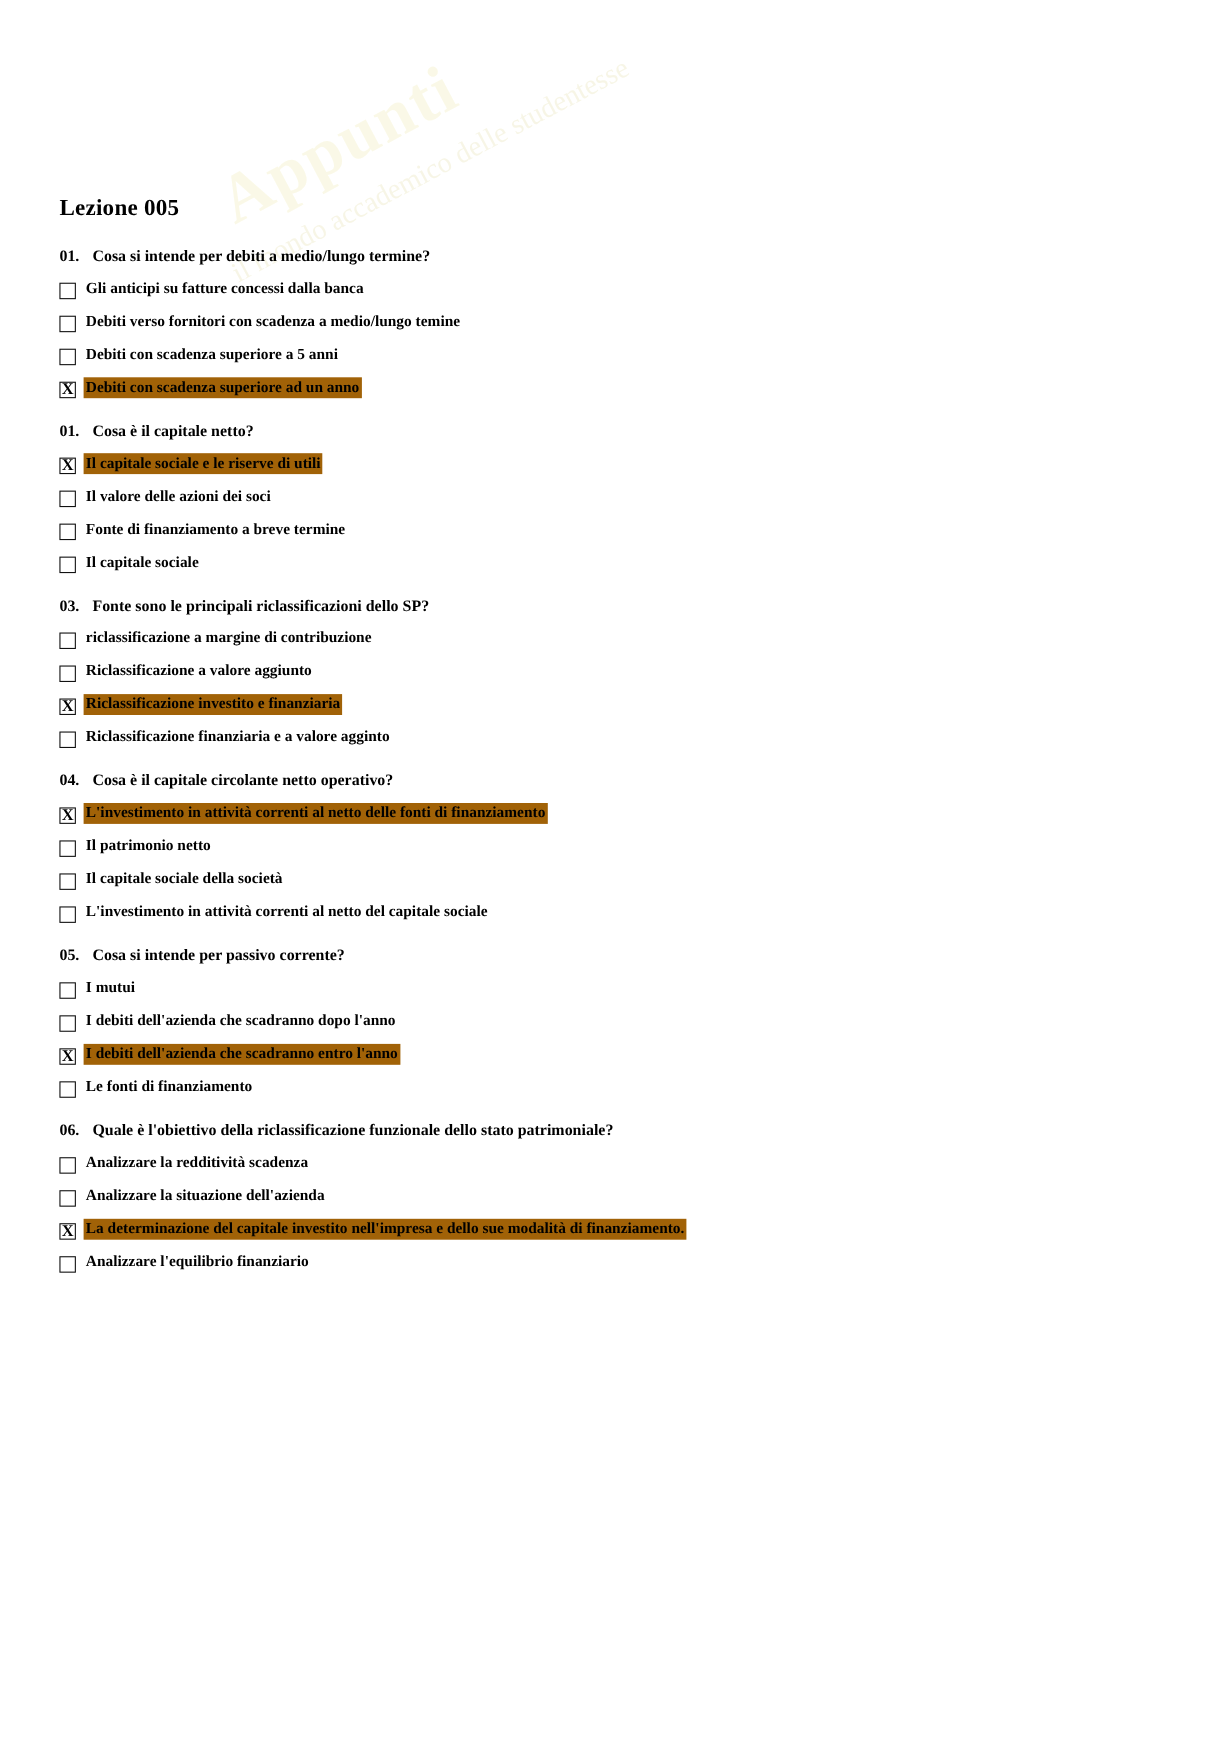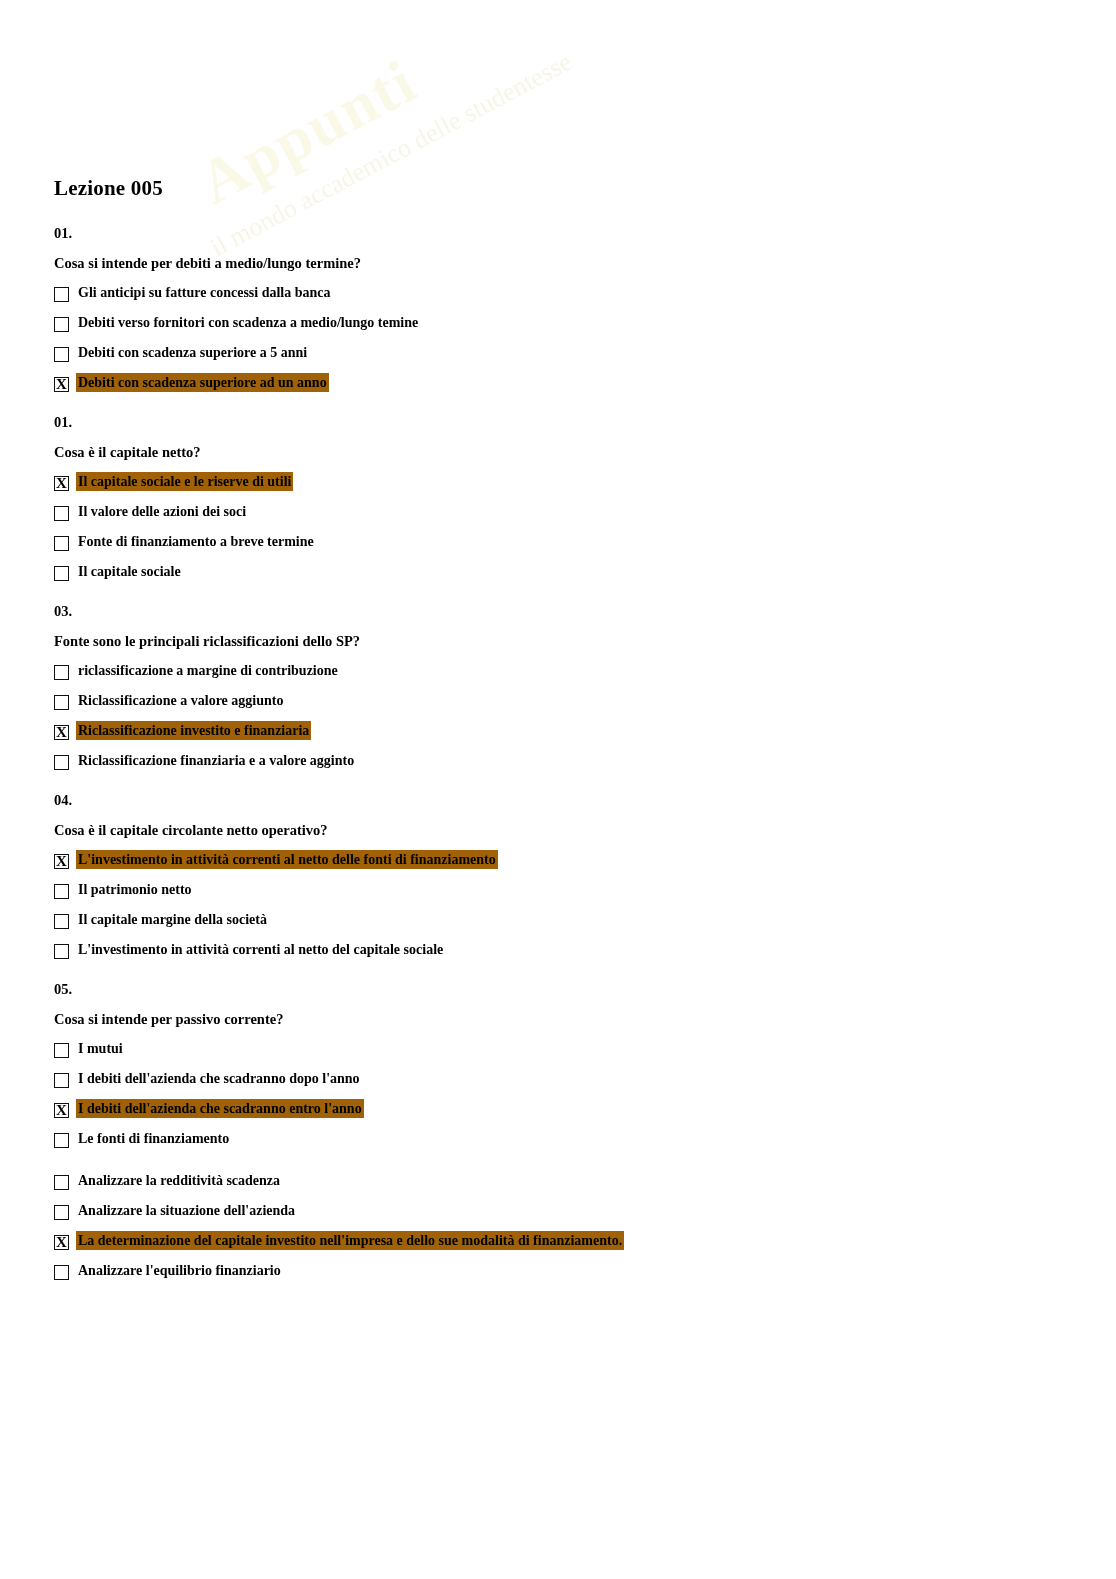--- a/index.html
+++ b/index.html
@@ -68,21 +68,20 @@
   }
   .question-block {
     margin-bottom: 22px;
   }
   .q-head {
     font-size: 14.5px;
     font-weight: bold;
     margin: 0 0 10px 0;
     display: flex;
     align-items: baseline;
-    flex-direction: column;
   }
   .q-num {
     display: inline-block;
     width: 30px;
     flex: 0 0 30px;
   }
   .q-text {
     display: inline-block;
   }
   .answers {
@@ -221,21 +220,21 @@
             <div class="answer correct">
               <span class="checkbox checked"></span>
               <span class="answer-text">L'investimento in attività correnti al netto delle fonti di finanziamento</span>
             </div>
             <div class="answer">
               <span class="checkbox"></span>
               <span class="answer-text">Il patrimonio netto</span>
             </div>
             <div class="answer">
               <span class="checkbox"></span>
-              <span class="answer-text">Il capitale margine della società</span>
+              <span class="answer-text">Il capitale sociale della società</span>
             </div>
             <div class="answer">
               <span class="checkbox"></span>
               <span class="answer-text">L'investimento in attività correnti al netto del capitale sociale</span>
             </div>
           </div>
         </div>
         <div class="question-block">
           <div class="q-head">
             <span class="q-num">05.</span>
@@ -254,20 +253,24 @@
               <span class="checkbox checked"></span>
               <span class="answer-text">I debiti dell'azienda che scadranno entro l'anno</span>
             </div>
             <div class="answer">
               <span class="checkbox"></span>
               <span class="answer-text">Le fonti di finanziamento</span>
             </div>
           </div>
         </div>
         <div class="question-block">
+          <div class="q-head">
+            <span class="q-num">06.</span>
+            <span class="q-text">Quale è l'obiettivo della riclassificazione funzionale dello stato patrimoniale?</span>
+          </div>
           <div class="answers">
             <div class="answer">
               <span class="checkbox"></span>
               <span class="answer-text">Analizzare la redditività scadenza</span>
             </div>
             <div class="answer">
               <span class="checkbox"></span>
               <span class="answer-text">Analizzare la situazione dell'azienda</span>
             </div>
             <div class="answer correct">

